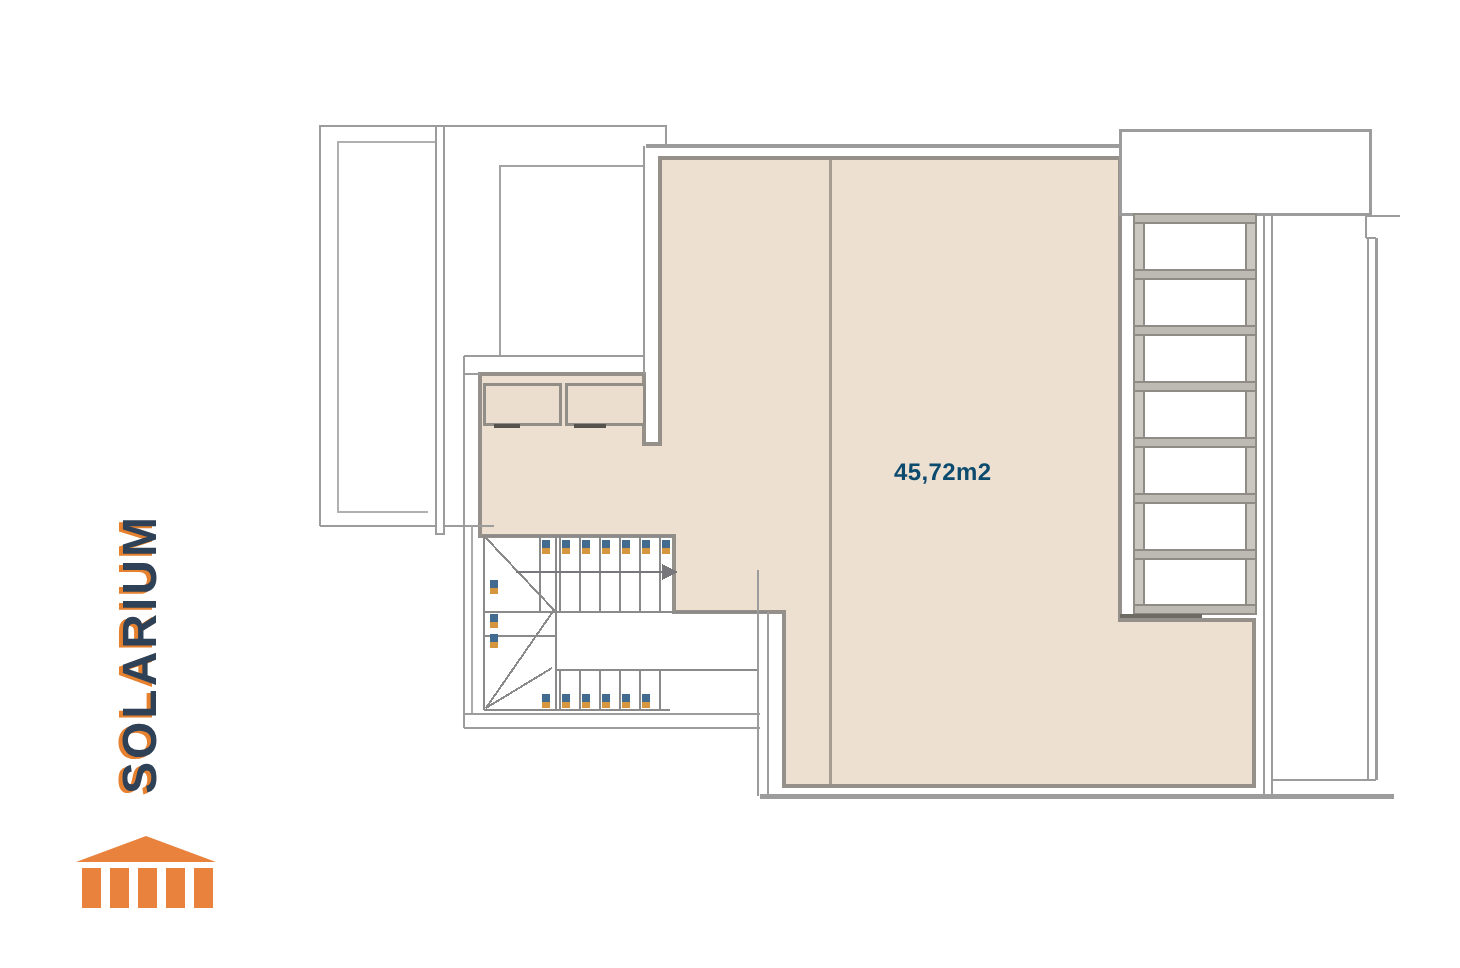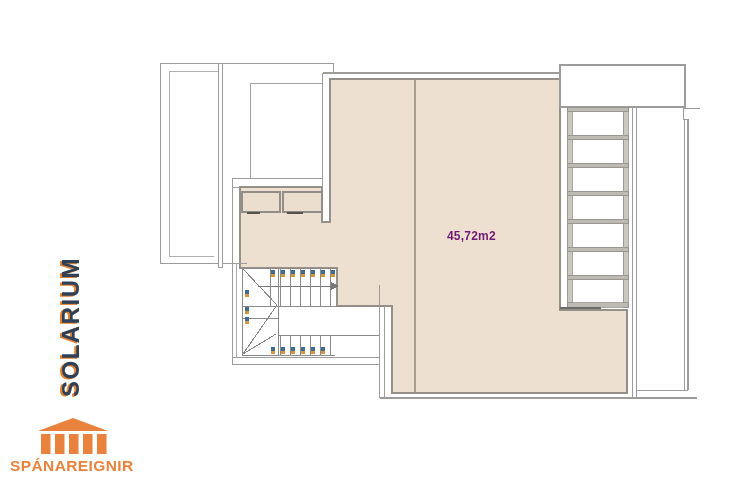--- a/index.html
+++ b/index.html
@@ -12,21 +12,21 @@
     position:absolute;left:-9px;top:311px;width:160px;height:32px;
     transform:rotate(-90deg);
     text-align:center;line-height:32px;
     font-size:24px;font-weight:bold;letter-spacing:1.5px;
     color:#2F4156;
     text-shadow:-1px -2px 0 #E6812F;
     white-space:nowrap;
   }
   .area-label{
     position:absolute;left:447px;top:229px;width:70px;height:16px;
-    font-size:12px;font-weight:bold;color:#701a75;letter-spacing:0.2px;
+    font-size:12px;font-weight:bold;color:#0c4a6e;letter-spacing:0.2px;
   }
   .logo{position:absolute;left:10px;top:418px;width:132px;}
   .logo-icon{display:block;margin:0 0 3px 28px;}
   .logo-text{
     font-size:15.5px;font-weight:bold;color:#E8823C;letter-spacing:0.4px;
     white-space:nowrap;
   }
 </style>
 </head>
 <body>
@@ -181,16 +181,15 @@
 
   <div class="logo">
     <svg class="logo-icon" width="70" height="36" viewBox="0 0 70 36">
       <polygon points="35,0 0,13 70,13" fill="#E8823C"></polygon>
       <rect x="3" y="16" width="9.5" height="20" fill="#E8823C"></rect>
       <rect x="17" y="16" width="9.5" height="20" fill="#E8823C"></rect>
       <rect x="31" y="16" width="9.5" height="20" fill="#E8823C"></rect>
       <rect x="45" y="16" width="9.5" height="20" fill="#E8823C"></rect>
       <rect x="59" y="16" width="9.5" height="20" fill="#E8823C"></rect>
     </svg>
-    <div class="logo-text">SPÁNAREIGNIR</div>
   </div>
 
 </div>
 
 </body></html>

